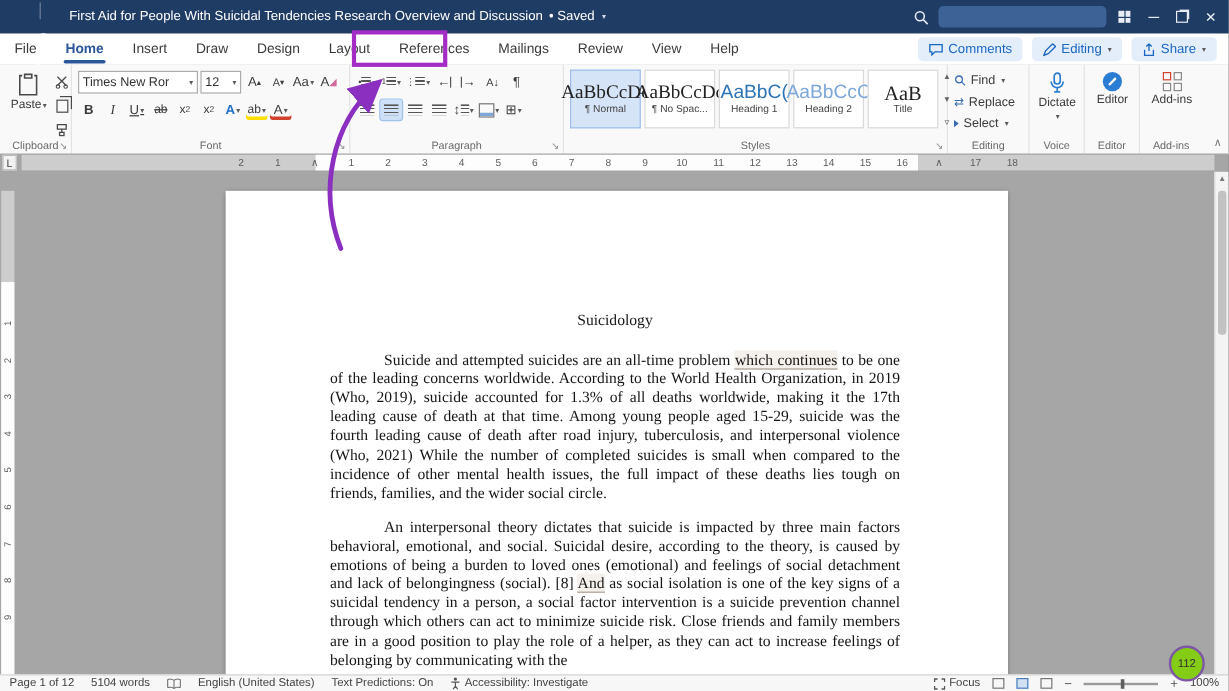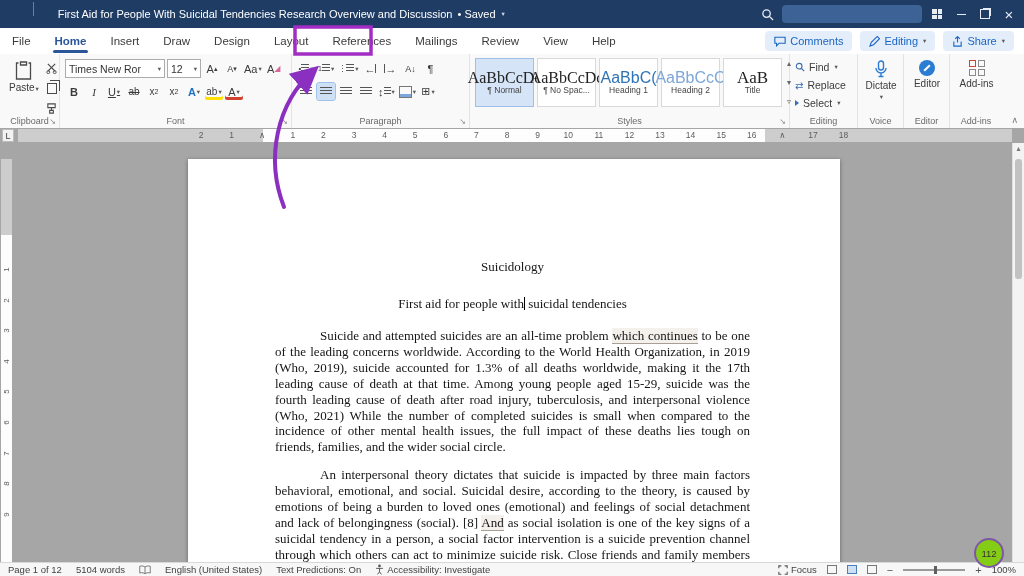--- a/index.html
+++ b/index.html
@@ -428,21 +428,20 @@
         <span class="vmark" style="top: 197.8px;">4</span>
         <span class="vmark" style="top: 228.4px;">5</span>
         <span class="vmark" style="top: 259px;">6</span>
         <span class="vmark" style="top: 289.6px;">7</span>
         <span class="vmark" style="top: 320.2px;">8</span>
         <span class="vmark" style="top: 350.8px;">9</span>
       </div>
     <div class="page">
       <div>
           <p class="h"><span>Suicidology</span></p>
-          <p class="h"><span>First aid for people with</span><span class="caret"></span><span> suicidal tendencies</span></p>
           <p class="body"><span>Suicide and attempted suicides are an all-time problem </span><span class="u-refine">which continues</span><span> to be one of the leading concerns worldwide. According to the World Health Organization, in 2019 (Who, 2019), suicide accounted for 1.3% of all deaths worldwide, making it the 17th leading cause of death at that time. Among young people aged 15-29, suicide was the fourth leading cause of death after road injury, tuberculosis, and interpersonal violence (Who, 2021) While the number of completed suicides is small when compared to the incidence of other mental health issues, the full impact of these deaths lies tough on friends, families, and the wider social circle.</span></p>
           <p class="body"><span>An interpersonal theory dictates that suicide is impacted by three main factors behavioral, emotional, and social. Suicidal desire, according to the theory, is caused by emotions of being a burden to loved ones (emotional) and feelings of social detachment and lack of belongingness (social). [8] </span><span class="u-refine">And</span><span> as social isolation is one of the key signs of a suicidal tendency in a person, a social factor intervention is a suicide prevention channel through which others can act to minimize suicide risk. Close friends and family members are in a good position to play the role of a helper, as they can act to increase feelings of belonging by communicating with the</span></p>
         </div>
     </div>
     <div class="vscroll">
       <span class="arr">▴</span>
       <span class="thumb"></span>
     </div>
   </div>
 

